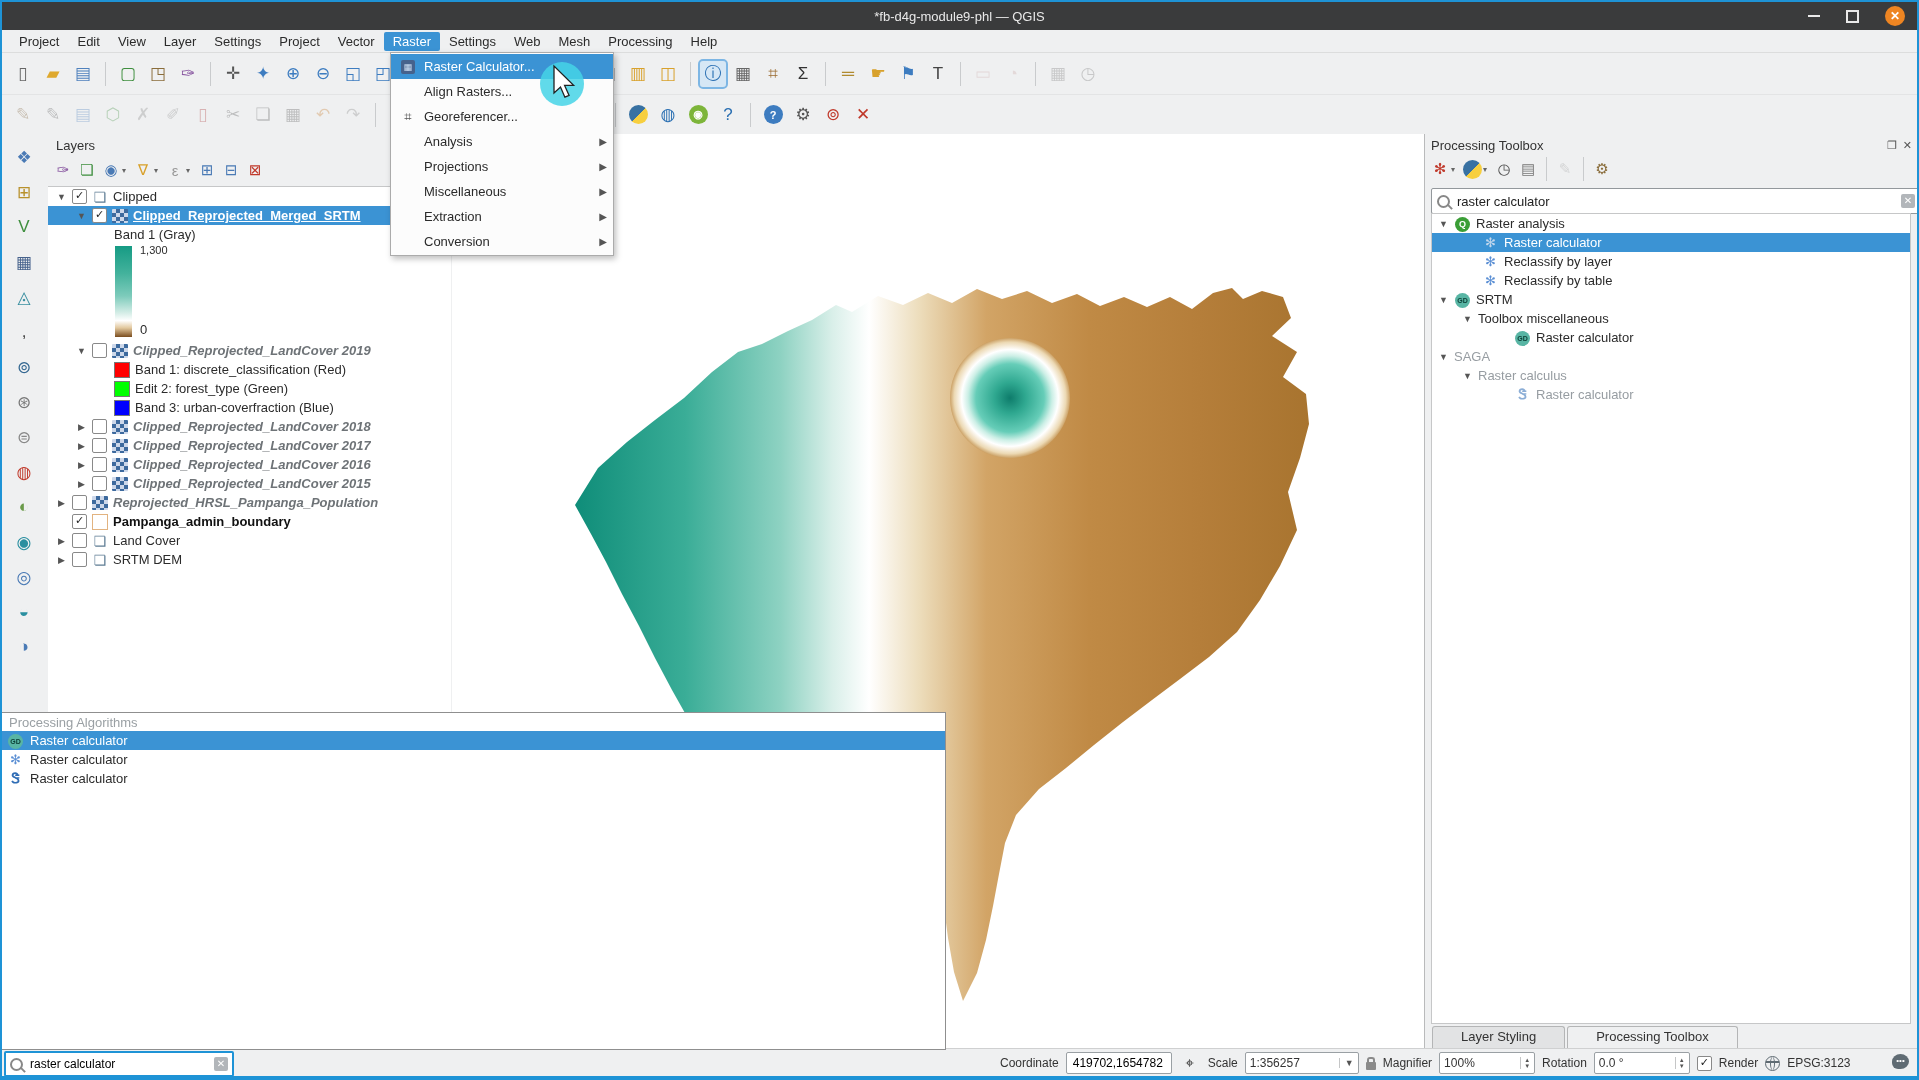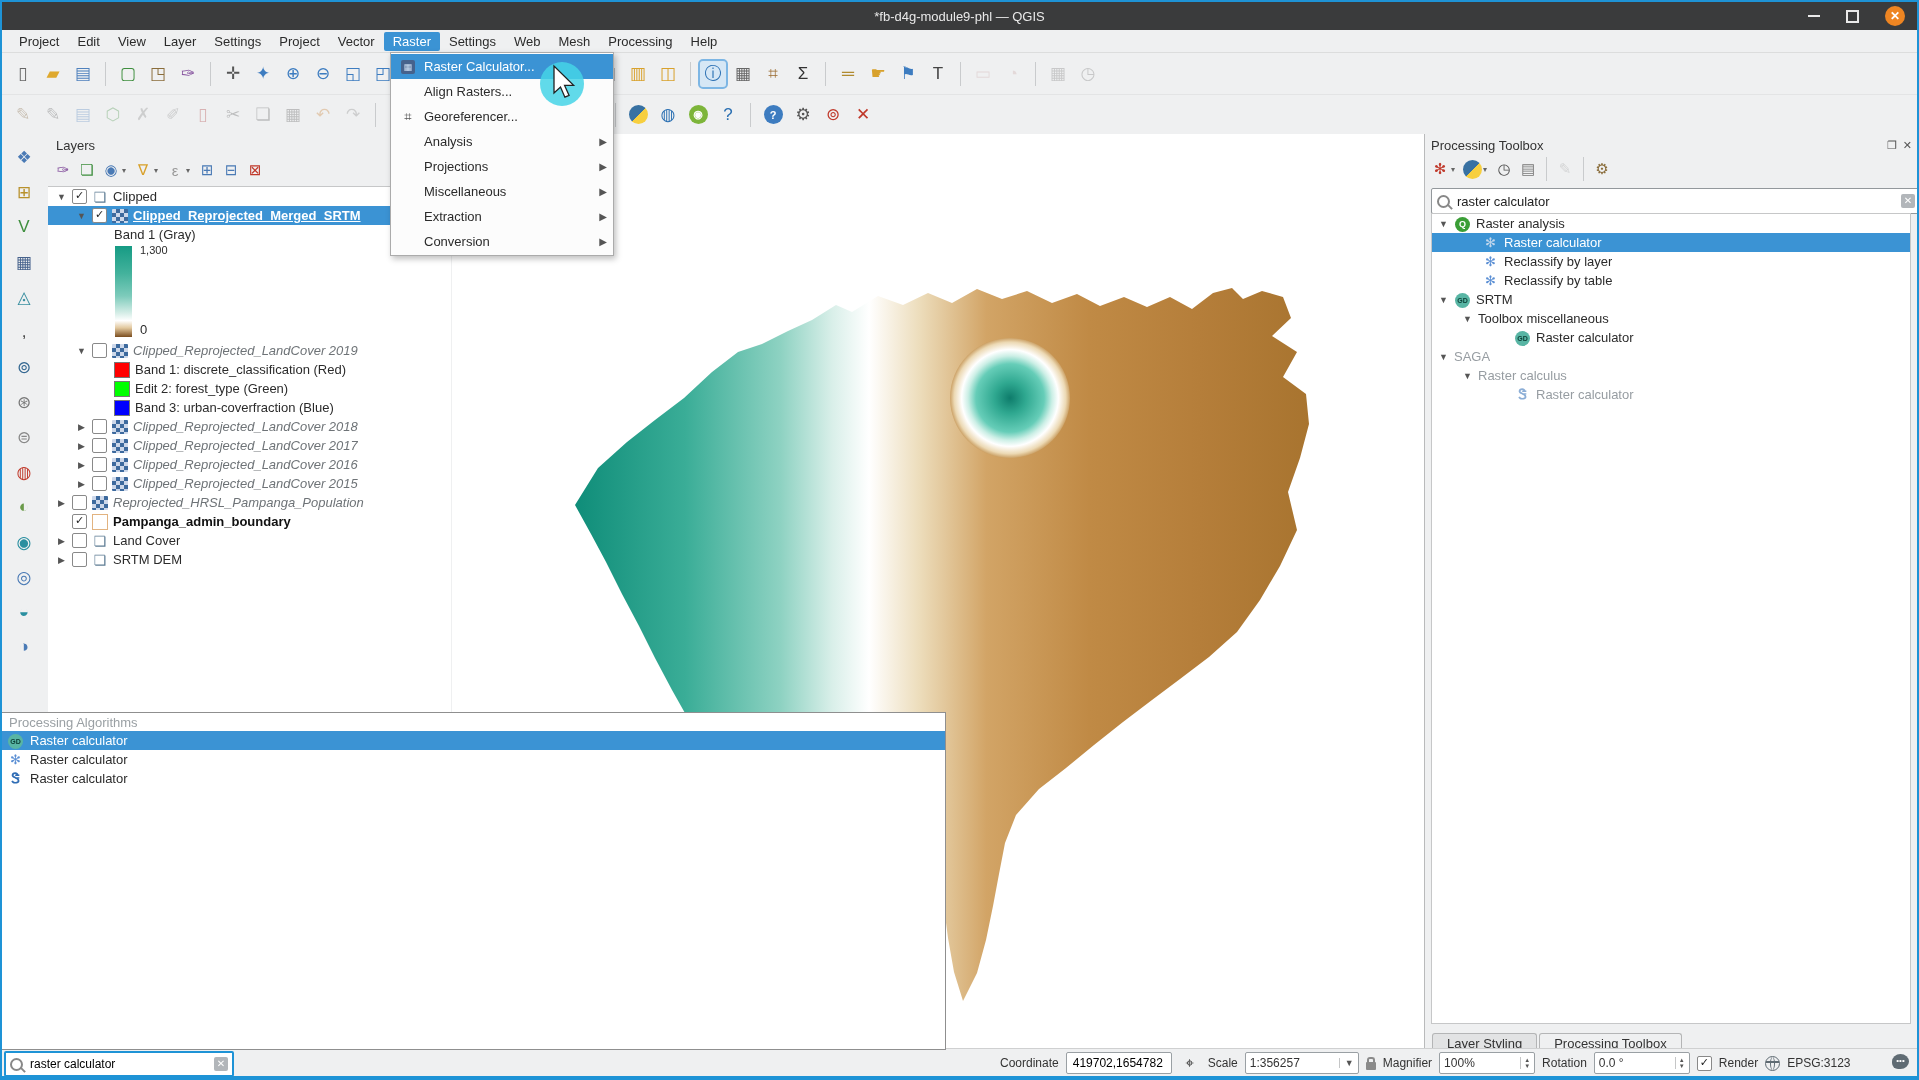--- a/index.html
+++ b/index.html
@@ -35,21 +35,21 @@
   .layers-panel{left:48px;top:134px;width:404px;height:914px;background:#eff0f1;border-right:1px solid #b9babb;}
   .panel-title{font-size:13px;color:#333;padding:4px 0 2px 8px;}
   .lp-toolbar{display:flex;align-items:center;gap:2px;padding:2px 4px;height:26px;}
   .lp-tree{position:absolute;left:0;top:52px;width:403px;height:861px;background:#fff;border-top:1px solid #c6c7c8;overflow:hidden;}
   .trow{display:flex;align-items:center;height:19px;font-size:13px;gap:5px;white-space:nowrap;}
   .trow .exp{width:11px;flex:none;font-size:9px;color:#555;text-align:center;}
   .cb{width:13px;height:13px;flex:none;border:1px solid #898989;background:#fff;font-size:11px;line-height:11px;text-align:center;color:#222;border-radius:2px;}
   .gicon{width:16px;flex:none;text-align:center;color:#5f7d95;font-size:14px;}
   .sw{width:14px;height:14px;flex:none;border:1px solid #777;}
   .lbl{overflow:hidden;text-overflow:clip;}
-  .muted{color:#6e7377;font-style:italic;font-weight:normal;}
+  .muted{color:#6e7377;font-style:italic;font-weight:bold;}
   .boldlbl{font-weight:bold;color:#111;}
   .trow.sel{background:#3b93d4;}
   .trow.sel .lbl{color:#fff;font-weight:bold;text-decoration:underline;text-align:right;}
   .ramp-wrap{position:relative;height:97px;}
   .ramp{position:absolute;left:67px;top:2px;width:17px;height:91px;background:linear-gradient(180deg,#169b84 0%,#43b29c 30%,#7dcbbb 55%,#d7eee8 74%,#ffffff 82%,#e2c89e 90%,#7a4d1f 100%);}
   .ramp-max{position:absolute;left:92px;top:0;font-size:11px;}
   .ramp-min{position:absolute;left:92px;bottom:4px;font-size:13px;}
   
   .map{left:452px;top:134px;width:972px;height:914px;background:#ffffff;overflow:hidden;}
   
@@ -61,21 +61,21 @@
   .searchbox input{border:none;outline:none;flex:1;font-size:13px;font-family:"Liberation Sans",sans-serif;color:#222;background:transparent;}
   .mag{width:9px;height:9px;border:2px solid #888;border-radius:50%;position:relative;flex:none;}
   .mag::after{content:"";position:absolute;width:6px;height:2px;background:#888;transform:rotate(45deg);right:-5px;bottom:-2px;}
   .clear-btn{width:14px;height:14px;background:#b2b6ba;color:#fff;border-radius:2px;font-size:10px;line-height:14px;text-align:center;flex:none;}
   .rp-tree{position:absolute;left:6px;top:79px;width:478px;height:809px;background:#fff;border:1px solid #c6c7c8;overflow:hidden;font-size:13px;}
   .aicon{width:17px;flex:none;text-align:center;font-size:13px;}
   .circ{display:inline-flex;width:15px;height:15px;border-radius:50%;align-items:center;justify-content:center;font-size:9px;font-weight:bold;color:#fff;}
   .mutedp{color:#979da2;font-weight:normal;}
   
   .tabs{left:1432px;top:1026px;height:22px;display:flex;gap:2px;z-index:20;}
-  .tab{padding:2px 14px;font-size:13px;border:1px solid #b4b5b6;border-bottom:none;background:#e2e3e4;color:#333;border-radius:3px 3px 0 0;margin-top:7px;}
+  .tab{padding:2px 28px;font-size:13px;border:1px solid #b4b5b6;border-bottom:none;background:#e2e3e4;color:#333;border-radius:3px 3px 0 0;}
   .tab.active{background:#eff0f1;}
   
   .float-panel{left:0;top:712px;width:944px;height:336px;background:#fff;border:1px solid #8f8f8f;z-index:40;}
   .fp-title{font-size:13px;color:#9aa0a4;padding:2px 0 1px 8px;}
   .fp-row{display:flex;align-items:center;height:19px;gap:6px;padding-left:6px;font-size:13px;}
   .fp-row.sel{background:#3b93d4;color:#fff;}
   
   .statusbar{left:0;top:1048px;width:100%;height:28px;background:#eff0f1;border-top:1px solid #cfd0d1;display:flex;align-items:center;font-size:12px;color:#333;z-index:25;}
   .locator{position:absolute;left:4px;top:2px;width:218px;height:22px;border:2px solid #1e93d6;border-radius:2px;background:#fff;display:flex;align-items:center;gap:5px;padding:0 4px;}
   .locator input{border:none;outline:none;flex:1;font-size:12px;font-family:"Liberation Sans",sans-serif;}

